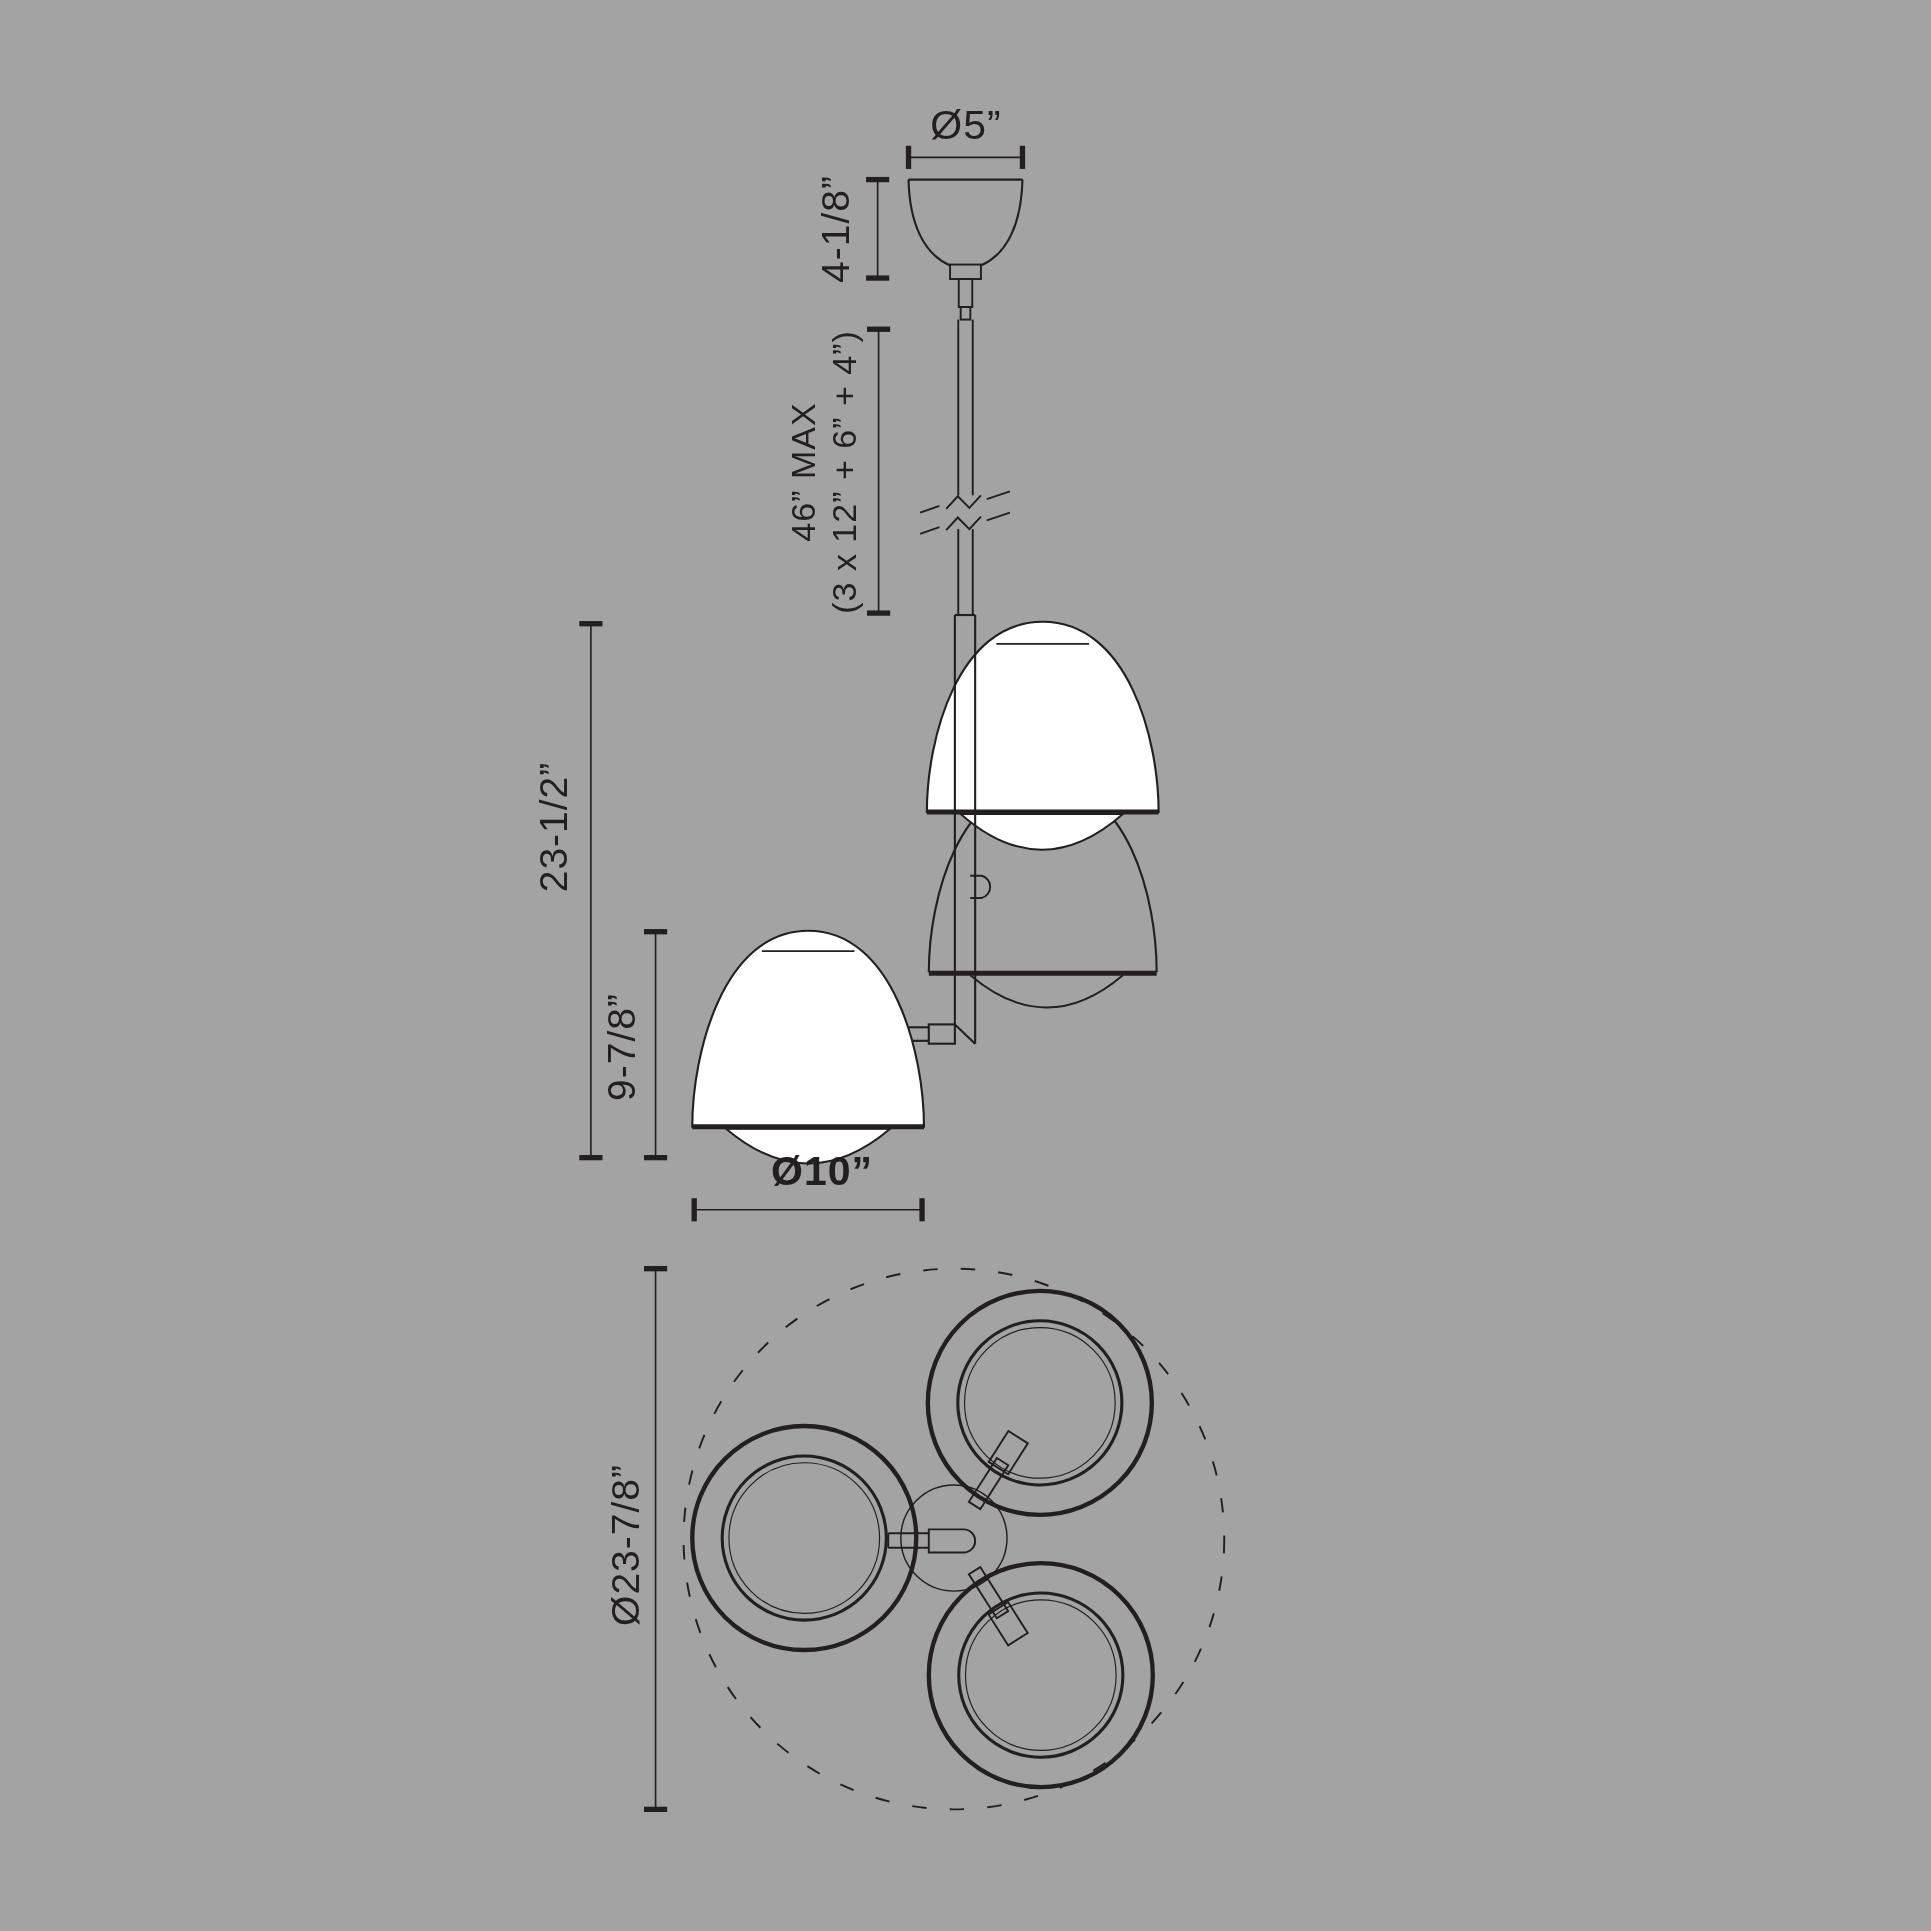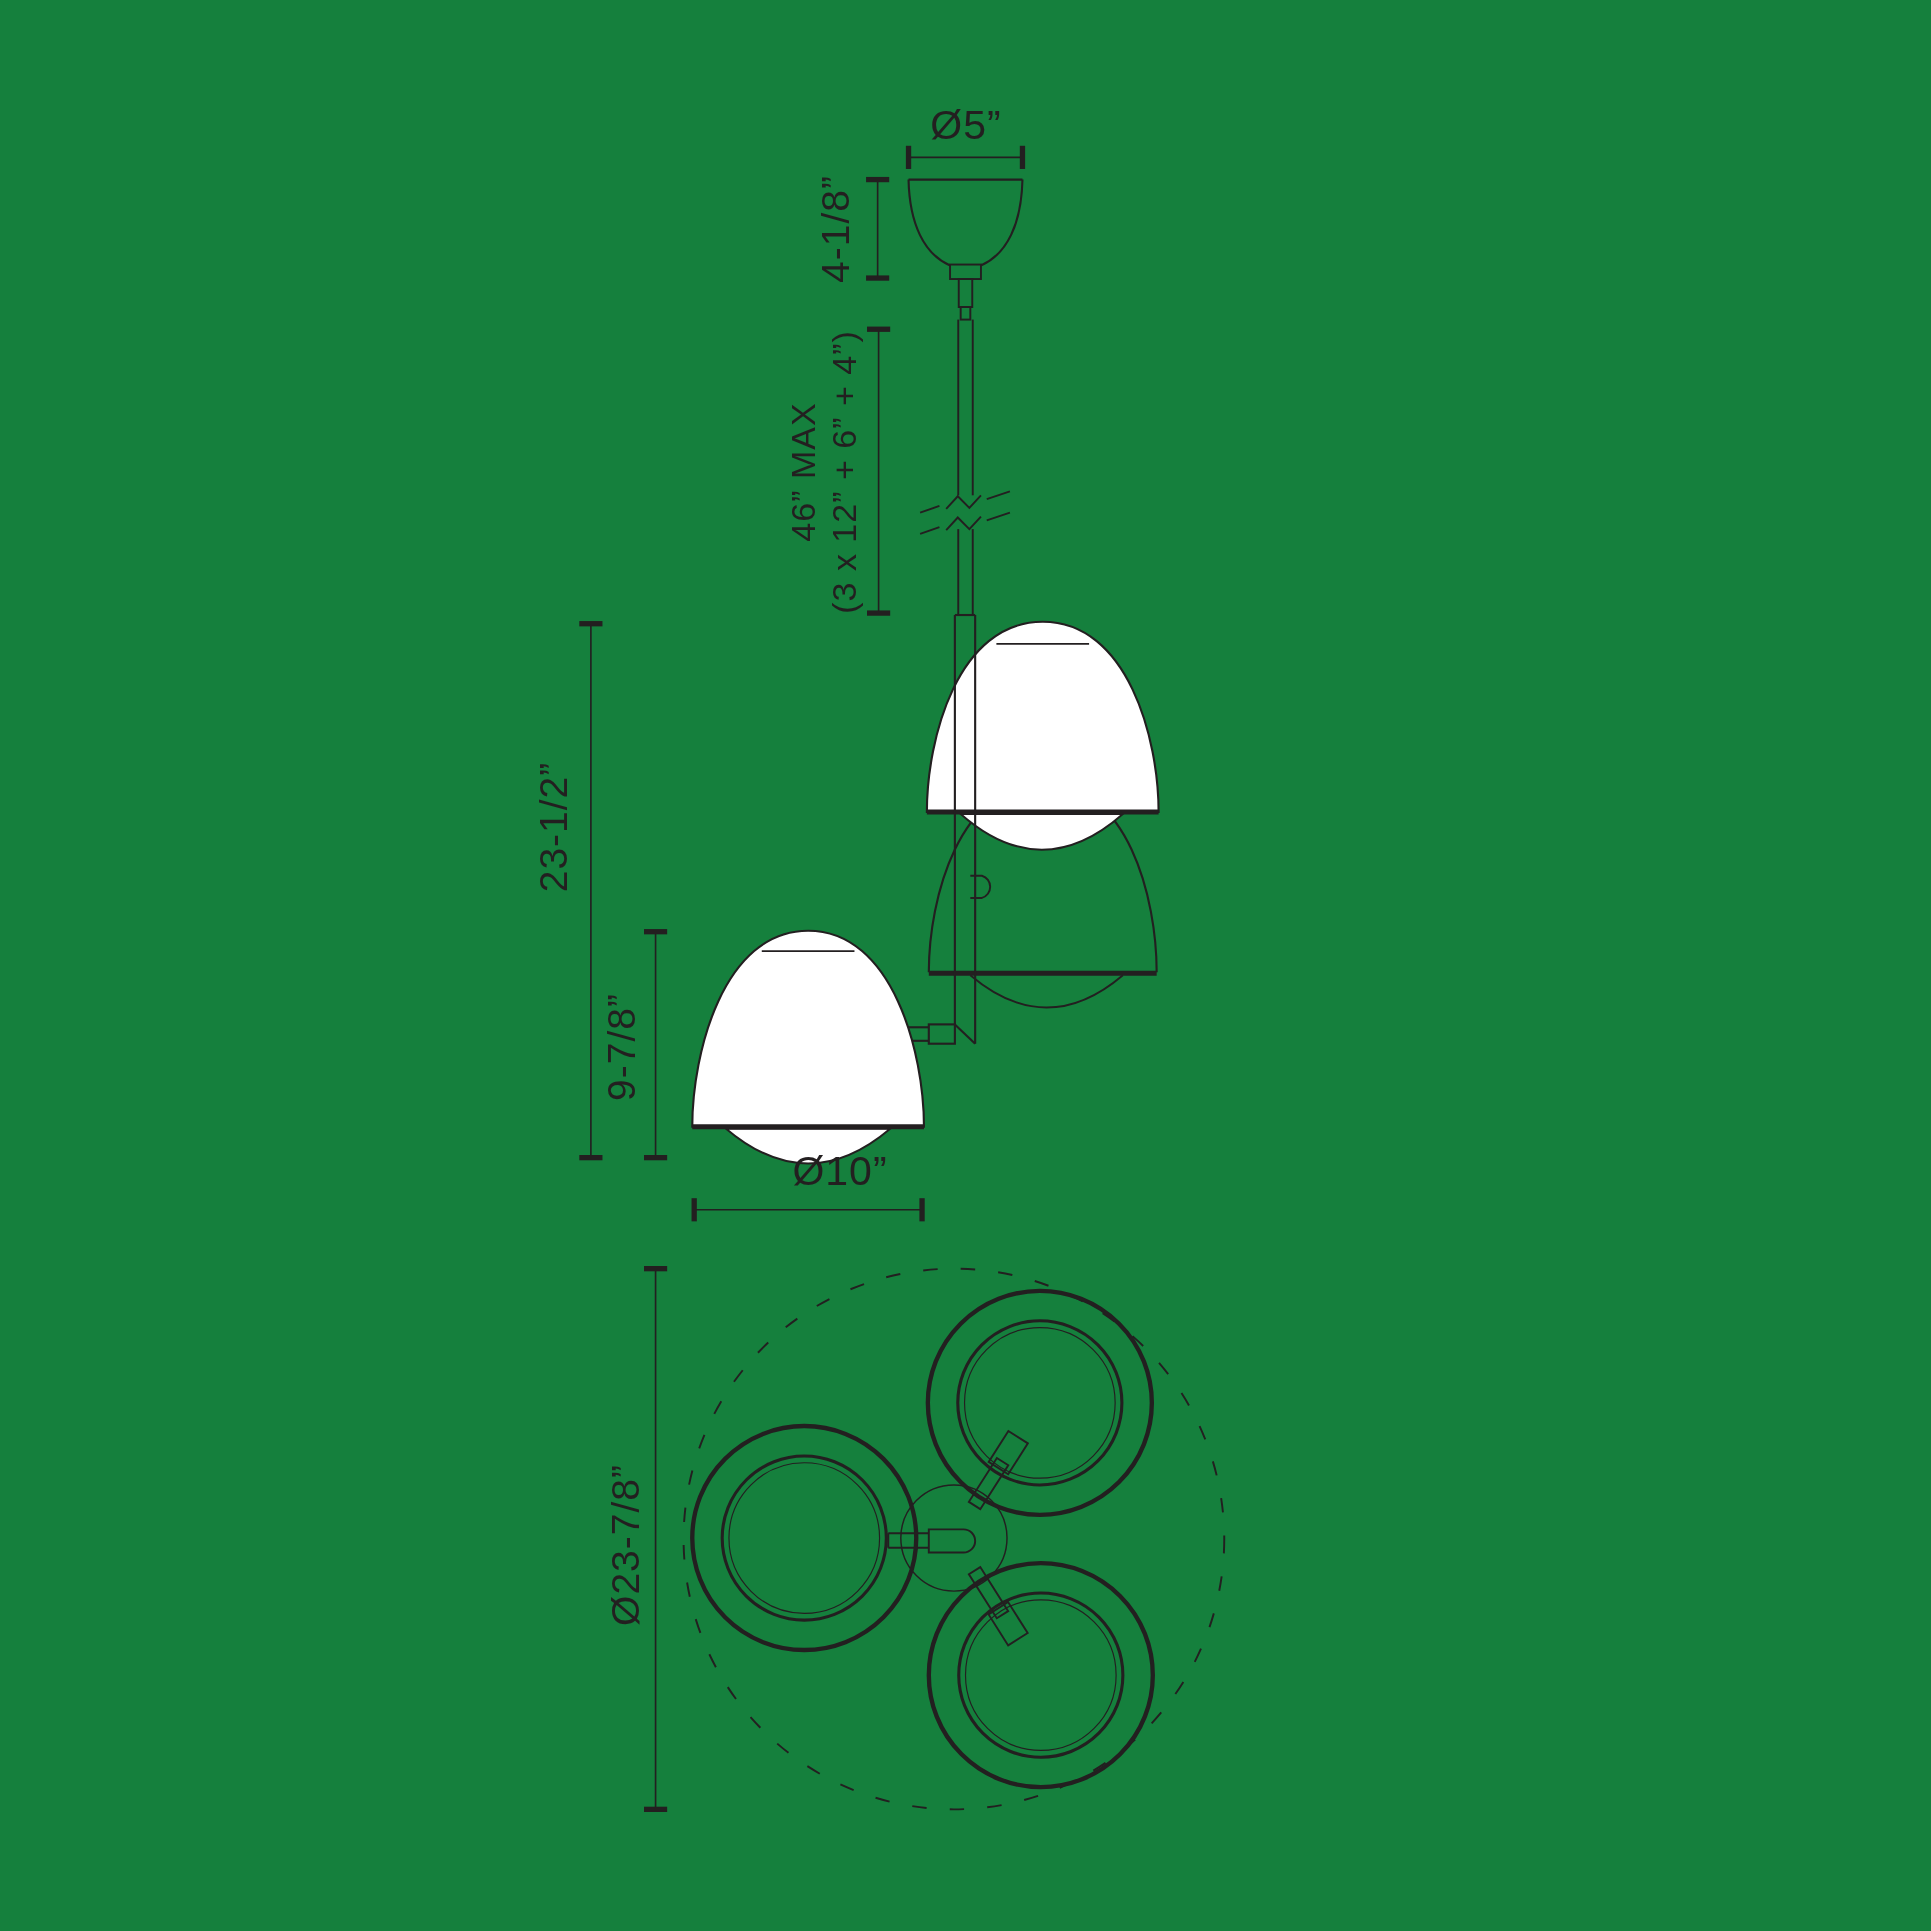--- a/index.html
+++ b/index.html
@@ -1,19 +1,19 @@
 <!DOCTYPE html>
 <html><head>
 <meta charset="utf-8">
 <style>
   html,body{margin:0;padding:0;background:#fff;}
   .canvas{
     position:relative;
     width:1931px;height:1931px;
-    background:#15803d;
+    background:#a3a3a3;
     font-family:"Liberation Sans","DejaVu Sans",sans-serif;
     color:#231f20;
     overflow:hidden;
   }
   .canvas svg{position:absolute;left:0;top:0;}
   .dim-label{
     position:absolute;
     white-space:nowrap;
     color:#231f20;
     font-size:41px;
@@ -170,18 +170,18 @@
 
   <div class="dim-label rot small two-line" style="left:824px;top:472px;">
     <div>46” MAX</div>
     <div>(3 x 12” + 6” + 4”)</div>
   </div>
 
   <div class="dim-label rot" style="left:554px;top:827px;font-size:39px;">23-1/2”</div>
 
   <div class="dim-label rot" style="left:622px;top:1047px;font-size:39px;">9-7/8”</div>
 
-  <div class="dim-label" style="left:840px;top:1172px;">Ø10”</div>
+  <div class="dim-label" style="left:822px;top:1172px;font-weight:bold;">Ø10”</div>
 
   <div class="dim-label rot" style="left:626px;top:1545px;font-size:39px;">Ø23-7/8”</div>
 
 </div>
 
 
 </body></html>

